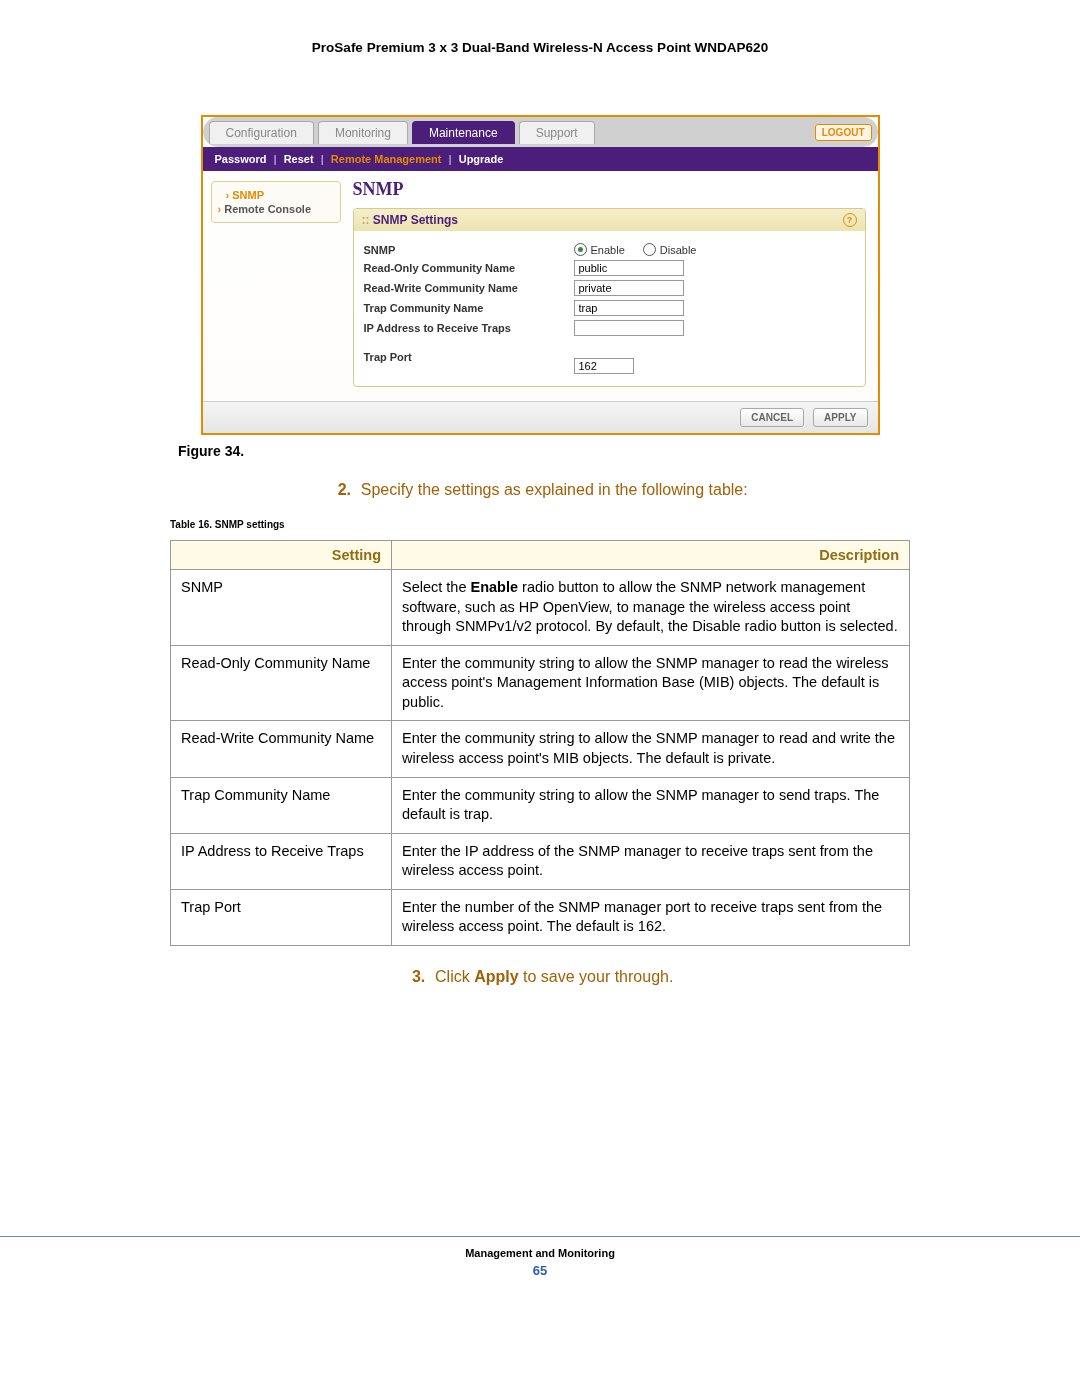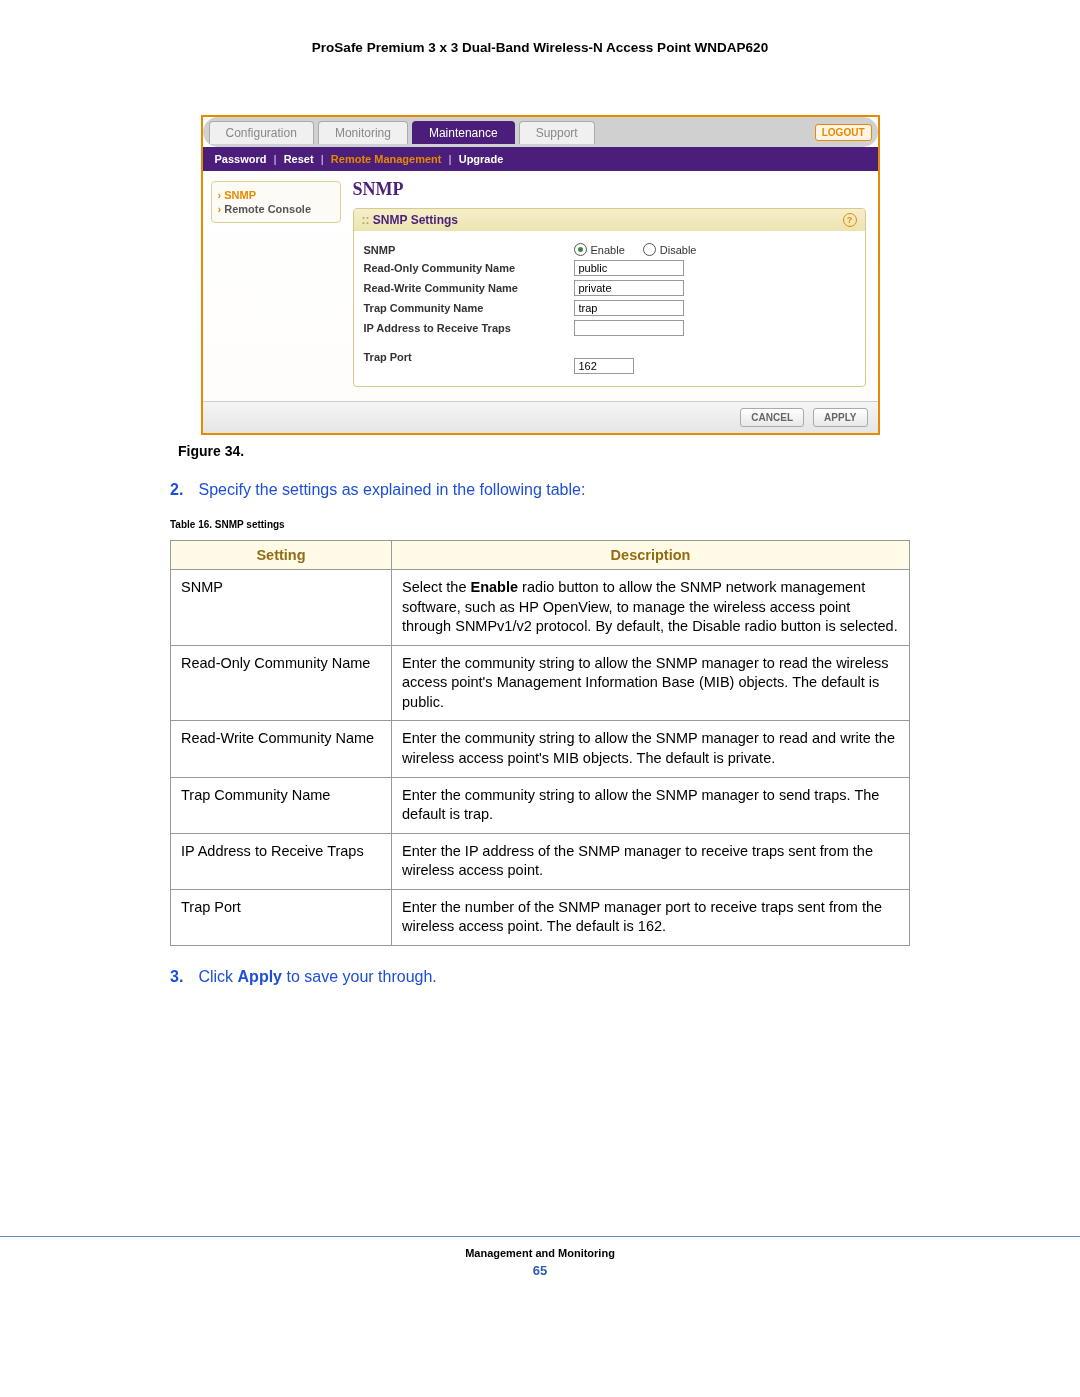--- a/index.html
+++ b/index.html
@@ -91,21 +91,21 @@
     border-radius: 4px;
     padding: 6px;
     background: #fdfbf5;
   }
   .ss-side-item {
     font-size: 11px;
     font-weight: bold;
     padding: 1px 0;
     color: #555;
   }
-  .ss-side-item.active { color: #e68a00; }
+  .ss-side-item.active { color: #e68a00; margin-left: 8px; }
   .ss-side-item .chev { color: #e68a00; }
   .ss-main {
     flex: 1;
     padding: 8px 12px 14px 4px;
   }
   .ss-title {
     color: #4a1e7a;
     font-size: 18px;
     font-weight: bold;
     margin-bottom: 8px;
@@ -191,40 +191,41 @@
     width: 740px;
     margin: 0 auto 22px;
     padding-left: 16px;
     font-weight: bold;
     font-size: 14px;
   }
   .step {
     width: 740px;
     margin: 0 auto 20px;
     font-size: 16px;
-    color: #1d4ed8;
+    color: #a16207;
+    text-align: center;
   }
   .step .num { display: inline-block; width: 24px; font-weight: bold; }
   .table-caption {
     width: 740px;
     margin: 0 auto 10px;
     font-weight: bold;
     font-size: 10px;
   }
   table.settings {
     width: 740px;
     margin: 0 auto 22px;
     border-collapse: collapse;
     font-size: 14.5px;
   }
   table.settings th {
     background: #fffbe6;
     color: #926c13;
     font-weight: bold;
-    text-align: center;
+    text-align: right;
     padding: 6px 10px;
     border: 1px solid #999;
   }
   table.settings td {
     border: 1px solid #999;
     padding: 8px 10px;
     vertical-align: top;
     line-height: 1.35;
   }
   table.settings td.col-setting {

